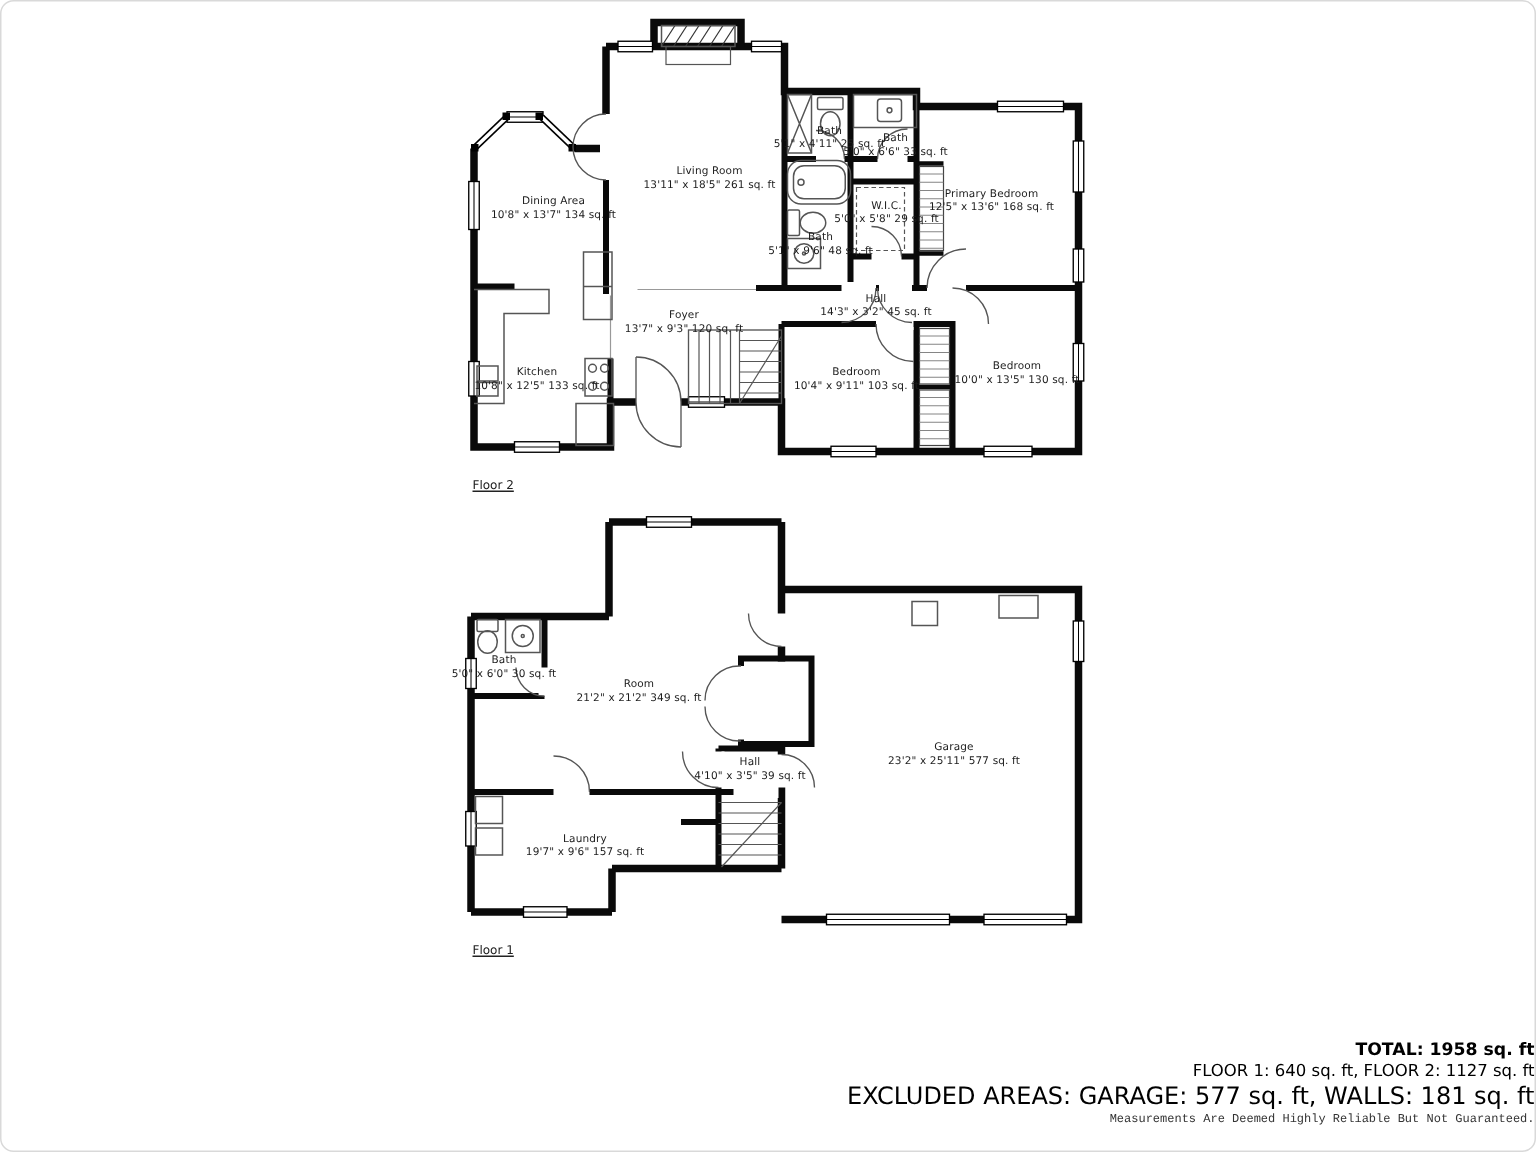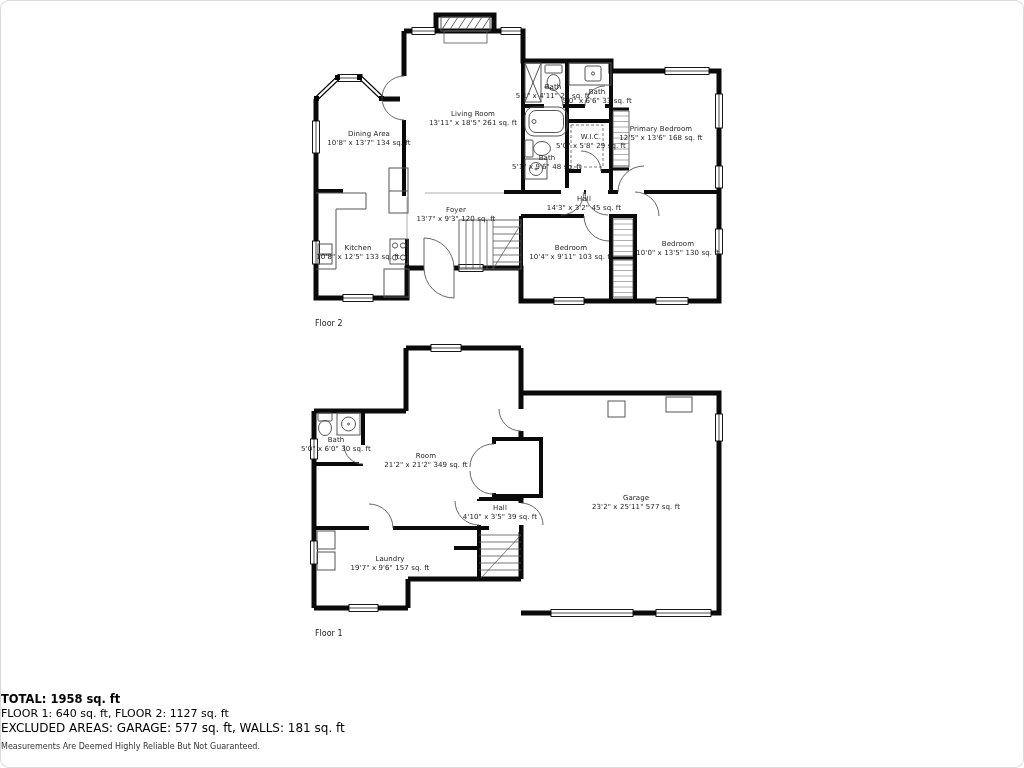--- a/index.html
+++ b/index.html
@@ -2,26 +2,26 @@
 <html><head>
 <meta charset="utf-8">
 <style>
   html,body{margin:0;padding:0;background:#fff;}
   #stage{position:relative;width:1024px;height:768px;background:#fff;border:1px solid #d9d9d9;
          border-radius:9px;box-sizing:border-box;overflow:hidden;
          font-family:"DejaVu Sans","Liberation Sans",sans-serif;}
   #plan-svg{position:absolute;left:0;top:0;}
   .lbl{position:absolute;transform:translate(-50%,-50%);text-align:center;
        font-size:7px;line-height:9px;color:#1c1c1c;white-space:nowrap;letter-spacing:.1px;}
-  .caption{position:absolute;font-size:8px;color:#222;}
-  .sum{position:absolute;left:0;width:100%;text-align:left;color:#000;}
+  .caption{position:absolute;font-size:8px;color:#222;text-decoration:underline;}
+  .sum{position:absolute;left:0;width:100%;text-align:right;color:#000;}
   .sum-total{top:691px;font-size:11.5px;font-weight:bold;}
   .sum-floors{top:706px;font-size:11px;}
-  .sum-excluded{top:720px;font-size:12px;}
-  .sum-disclaimer{top:741px;font-size:8px;color:#333;}
+  .sum-excluded{top:720px;font-size:16px;}
+  .sum-disclaimer{top:741px;font-size:8px;color:#333;font-family:Liberation Mono, monospace;}
 </style>
 </head>
 <body>
 
 <div id="stage">
 
   <svg id="plan-svg" width="1024" height="768" viewBox="0 0 1024 768">
     <g id="gen-walls1">
         <path d="M403,30 H522 V60 H610 V70 H718 V300 H520 V267 H406 V297 H315 V98" stroke="#0a0a0a" stroke-width="5" fill="none"></path>
         <path d="M382,98 H405" stroke="#0a0a0a" stroke-width="5" fill="none"></path>

